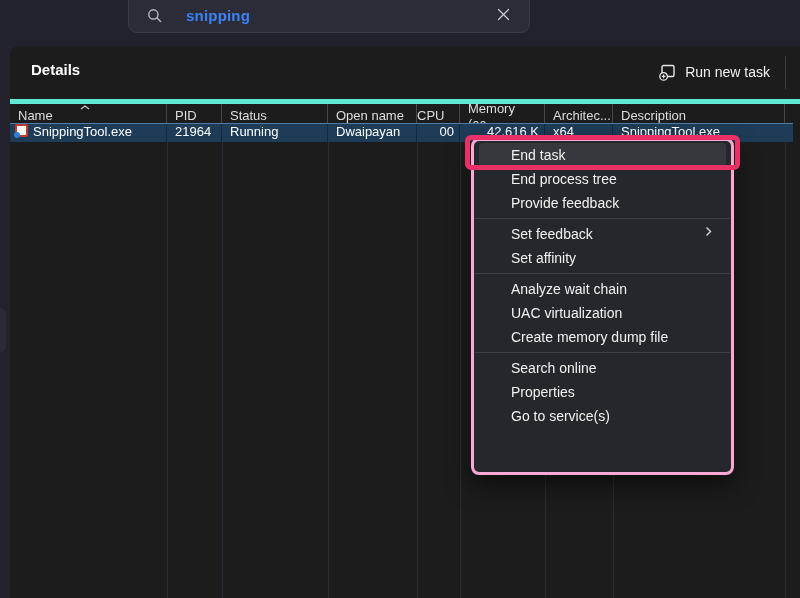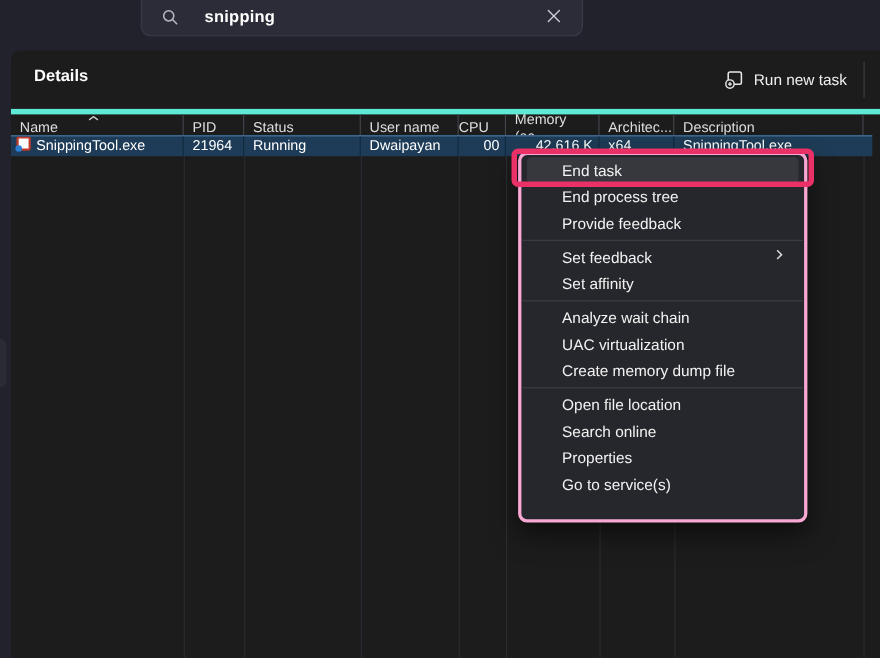--- a/index.html
+++ b/index.html
@@ -12,21 +12,21 @@
   }
 
   
   .search-bar {
     position:absolute; left:128px; top:-9px; width:402px; height:42px;
     background:#2b2c37; border:1px solid #3b3c48; border-radius:9px;
     display:flex; align-items:flex-end;
   }
   .search-inner { display:flex; align-items:center; width:100%; height:34px; position:relative; }
   .search-icon { margin-left:18px; display:flex; align-items:center; }
-  .search-text { margin-left:24px; font-size:15px; color:#ffffff; font-weight:700; letter-spacing:.2px; }
+  .search-text { margin-left:24px; font-size:15px; color:#3b82f6; font-weight:700; letter-spacing:.2px; }
   .search-close { position:absolute; right:14px; top:4px; width:24px; height:24px;
     display:flex; align-items:center; justify-content:center; cursor:pointer; }
 
   
   .side-tab {
     position:absolute; left:0px; top:308px; width:6px; height:44px;
     background:#2a2b35; border-radius:0 6px 6px 0;
   }
 
   
@@ -160,21 +160,21 @@
         </svg>
     </span>
   </div>
   <div class="th" style="left:157px;width:55px">
       <span>PID</span>
     </div>
   <div class="th" style="left:212px;width:106px">
       <span>Status</span>
     </div>
   <div class="th" style="left:318px;width:89px">
-      <span>User name</span>
+      <span>Open name</span>
     </div>
   <div class="th right" style="left:407px;width:43px">
       <span>CPU</span>
     </div>
   <div class="th" style="left:450px;width:85px">
       <span>Memory (ac...</span>
     </div>
   <div class="th" style="left:535px;width:68px">
       <span>Architec...</span>
     </div>
@@ -209,19 +209,18 @@
           <polyline points="1.5,1.5 5.5,5.5 1.5,9.5" fill="none" stroke="#d8d8d8" stroke-width="1.4"></polyline>
         </svg>
     </span>
   </div>
   <div class="menu-item">Set affinity</div>
   <div class="menu-sep"></div>
   <div class="menu-item">Analyze wait chain</div>
   <div class="menu-item">UAC virtualization</div>
   <div class="menu-item">Create memory dump file</div>
   <div class="menu-sep"></div>
-  <div class="menu-item">Open file location</div>
   <div class="menu-item">Search online</div>
   <div class="menu-item">Properties</div>
   <div class="menu-item">Go to service(s)</div>
 </div>
 
 <div class="annotation-rect"></div>
 
 </body></html>

